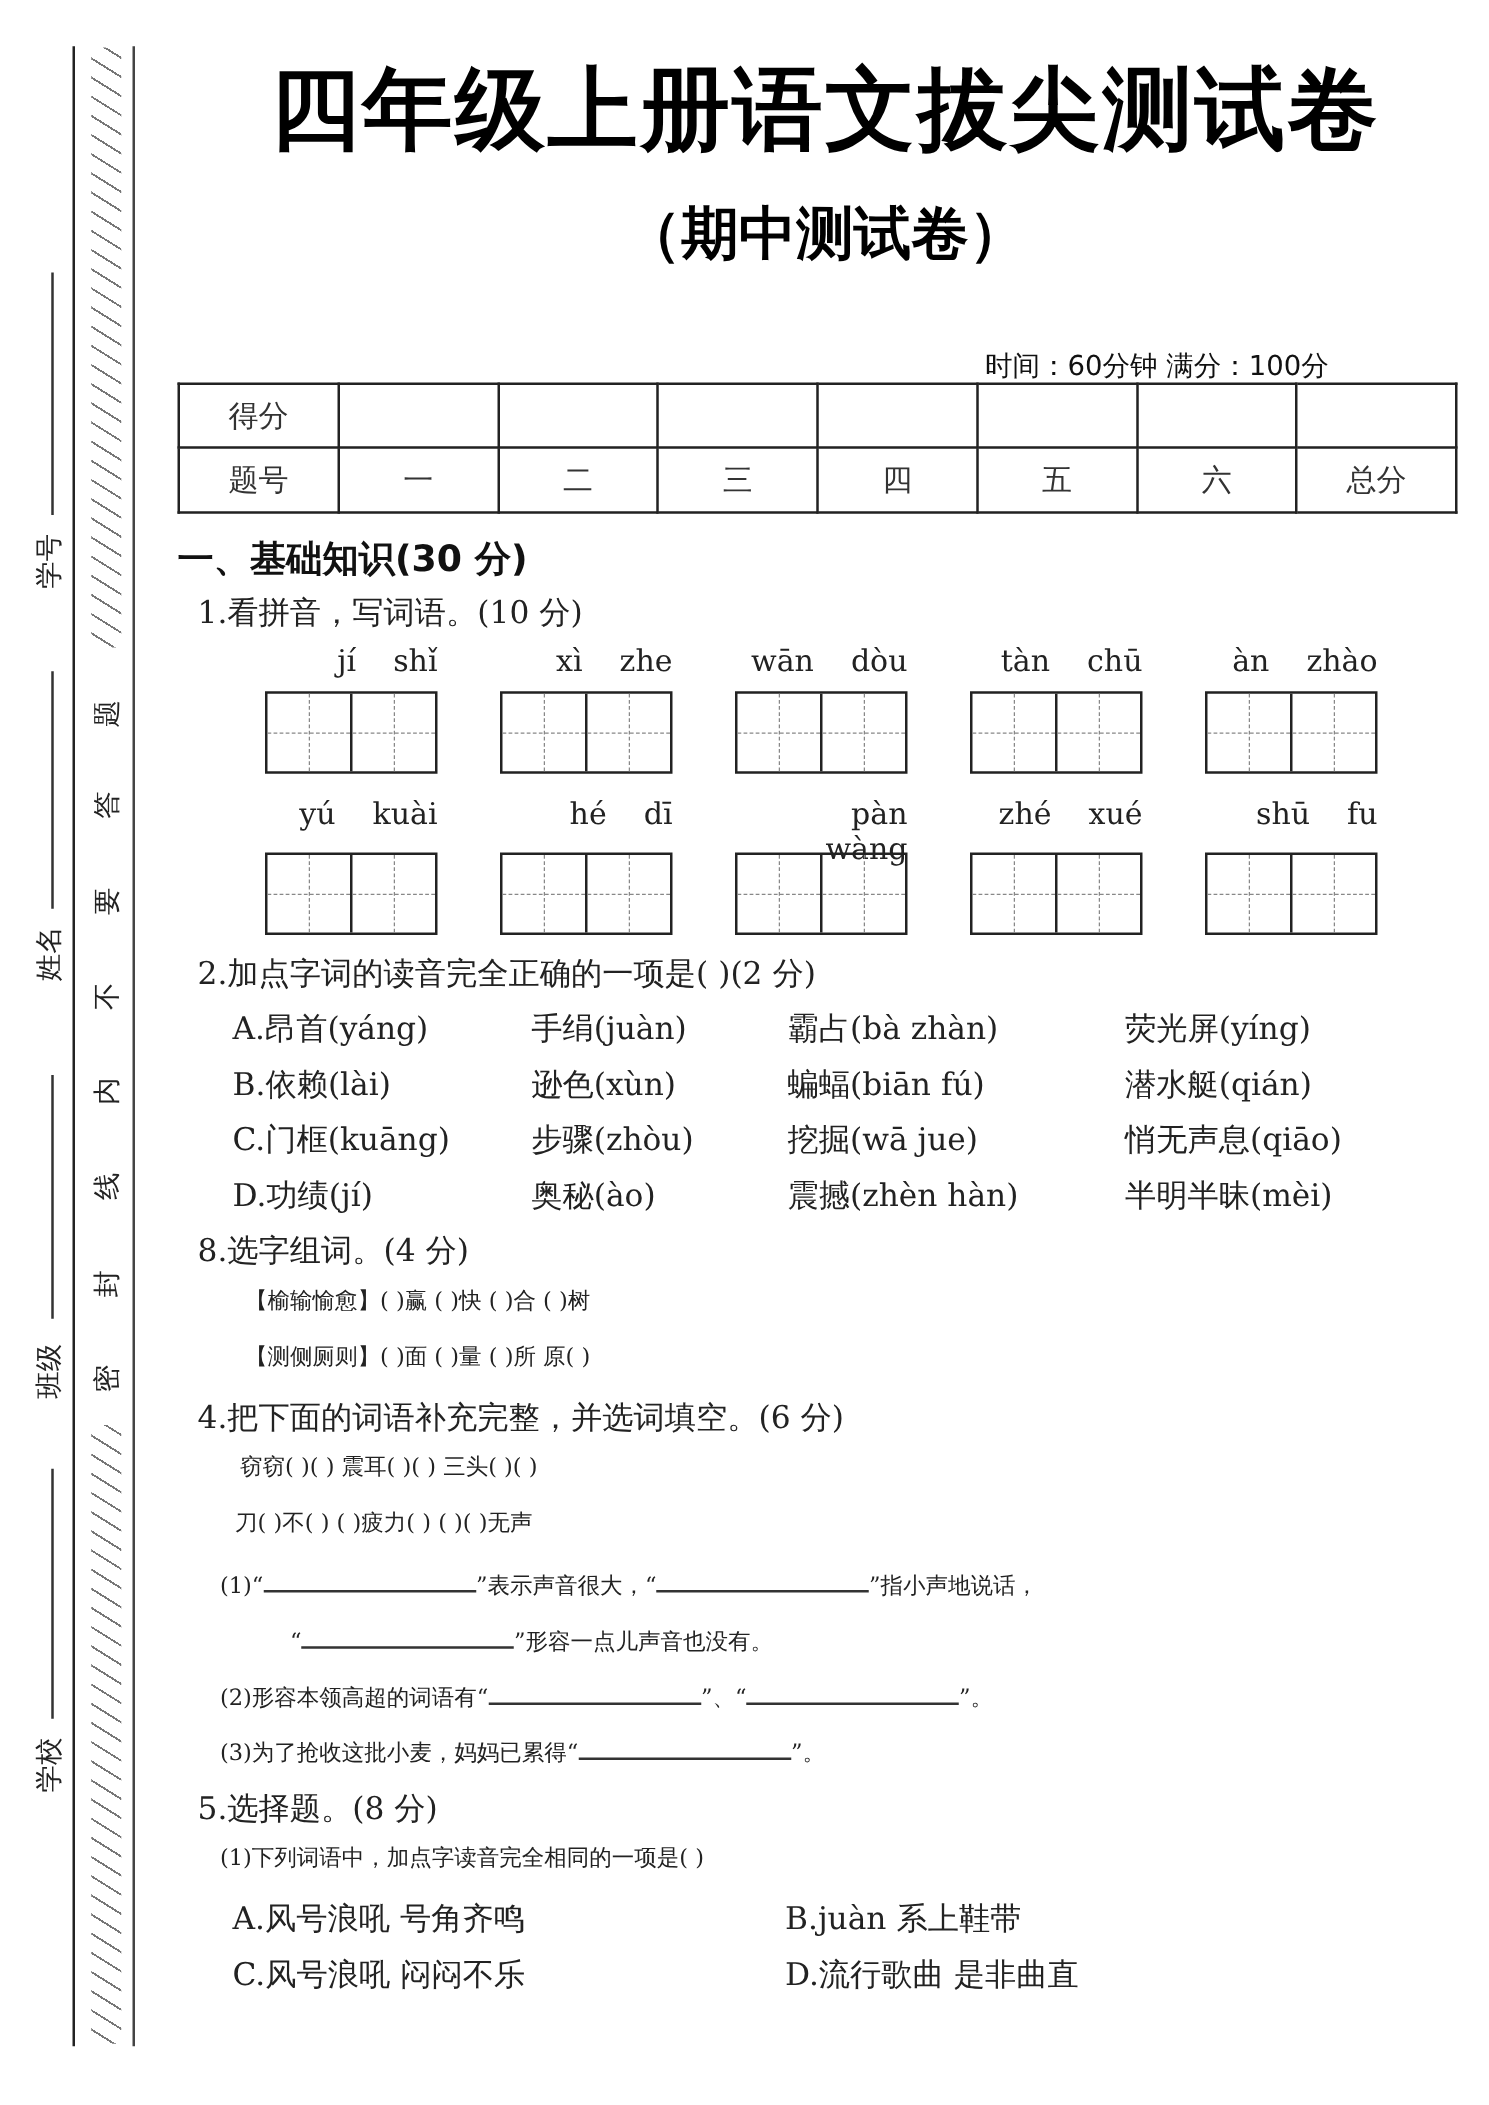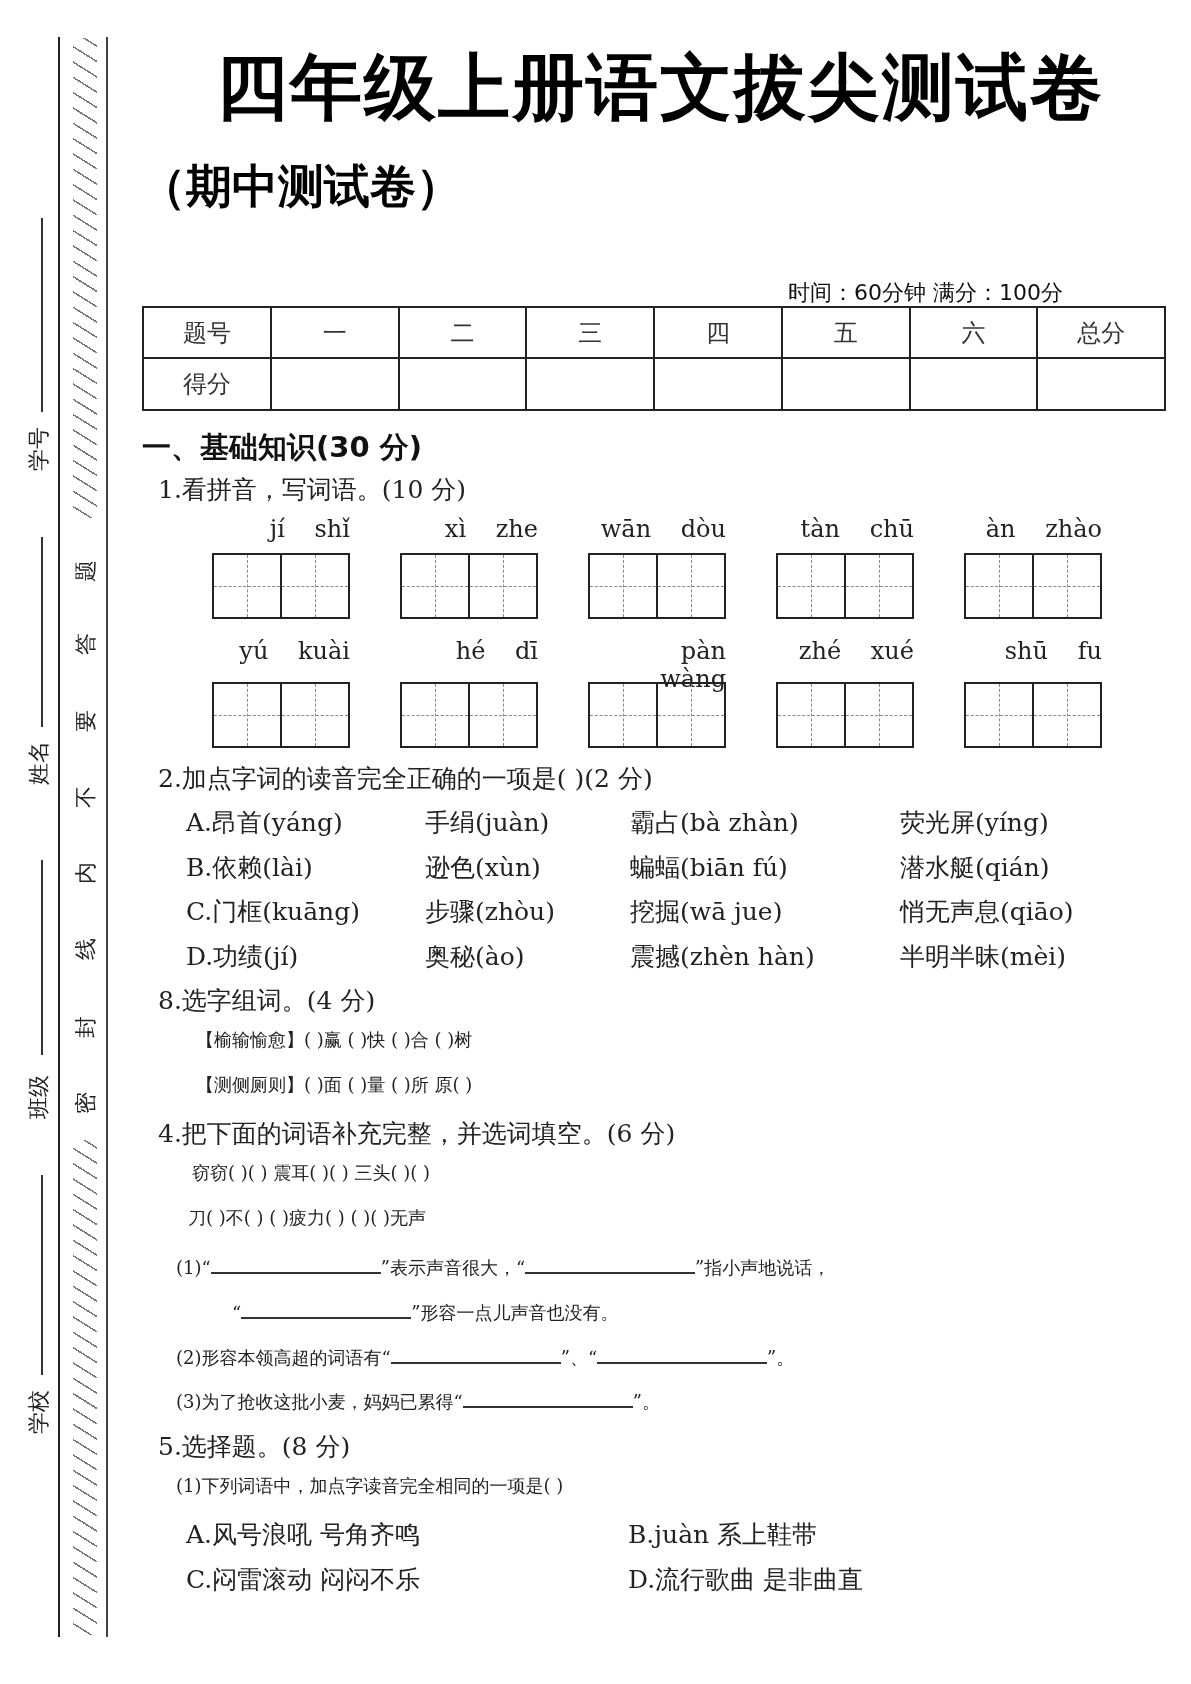--- a/index.html
+++ b/index.html
@@ -11,21 +11,21 @@
     .bind-line-inner { position:absolute; left:106px; top:37px; width:2px; height:1600px; background:#444; }
     .hatch { position:absolute; left:73px; width:24px; background:repeating-linear-gradient(32deg, transparent 0 9px, #777 9px 10.5px, transparent 10.5px 13px); }
     .hatch.h1 { top:38px; height:480px; }
     .hatch.h2 { top:1140px; height:495px; }
     .seal-char { position:absolute; left:73px; width:26px; text-align:center; font-size:22px; transform:rotate(-90deg); font-family:"DejaVu Sans", sans-serif; color:#222; }
     .field-line { position:absolute; left:41px; width:2px; background:#333; }
     .field-label { position:absolute; left:14px; width:50px; font-size:22px; transform:rotate(-90deg); text-align:center; font-family:"DejaVu Sans", sans-serif; color:#222; white-space:nowrap; }
 
     
     .title { position:absolute; left:140px; width:1040px; top:40px; text-align:center; font-family:"DejaVu Sans", sans-serif; font-weight:bold; font-size:72px; letter-spacing:2px; color:#000; }
-    .subtitle { position:absolute; left:140px; width:1040px; top:156px; font-family:"DejaVu Sans", sans-serif; font-weight:bold; font-size:46px; color:#000; }
+    .subtitle { position:absolute; left:140px; width:1040px; top:156px; text-align:center; font-family:"DejaVu Sans", sans-serif; font-weight:bold; font-size:46px; color:#000; }
     .meta { position:absolute; right:128px; top:250px; font-family:"DejaVu Sans", sans-serif; font-size:22px; color:#111;margin-top:28px; }
 
     
     .score-table { position:absolute; left:142px; top:306px; width:1024px; border-collapse:collapse; font-family:"DejaVu Serif", serif; font-size:24px; color:#333; }
     .score-table td { border:2px solid #222; height:47px; text-align:center; width:12.5%; }
     .score-table tr:last-child td { height:48px; }
 
     
     .sec { position:absolute; left:142px; font-family:"DejaVu Sans", sans-serif; font-weight:bold; font-size:29px; color:#111; }
     .q { position:absolute; left:158px; font-size:25px; color:#222; white-space:nowrap; }
@@ -73,39 +73,39 @@
   <span class="field-label" style="top:1397px">学校</span>
 </div>
 
 <div class="title">四年级上册语文拔尖测试卷</div>
 <div class="subtitle">（期中测试卷）</div>
 <div class="meta">时间：60分钟  满分：100分</div>
 
 <table class="score-table">
   <tbody>
       <tr>
+    <td>得分</td>
+    <td></td>
+    <td></td>
+    <td></td>
+    <td></td>
+    <td></td>
+    <td></td>
+    <td></td>
+  </tr>
+  <tr>
     <td>题号</td>
     <td>一</td>
     <td>二</td>
     <td>三</td>
     <td>四</td>
     <td>五</td>
     <td>六</td>
     <td>总分</td>
   </tr>
-  <tr>
-    <td>得分</td>
-    <td></td>
-    <td></td>
-    <td></td>
-    <td></td>
-    <td></td>
-    <td></td>
-    <td></td>
-  </tr>
 </tbody>
   </table>
 
 <div class="sec" style="top:428px">一、基础知识(30 分)</div>
 
 <div class="q" style="top:473px">1.看拼音，写词语。(10 分)</div>
 <div class="py-row" style="top:515px">
   <span class="py" style="left:0">jí  shǐ</span>
   <span class="py" style="left:188px">xì  zhe</span>
   <span class="py" style="left:376px">wān  dòu</span>
@@ -203,14 +203,14 @@
   <span>(2)形容本领高超的词语有“</span><span class="blank"></span><span>”、“</span><span class="blank"></span><span>”。</span>
 </div>
 <div class="line" style="left:176px;top:1384px">
   <span>(3)为了抢收这批小麦，妈妈已累得“</span><span class="blank"></span><span>”。</span>
 </div>
 
 <div class="q" style="top:1430px">5.选择题。(8 分)</div>
 <div class="line" style="left:176px;top:1474px">(1)下列词语中，加点字读音完全相同的一项是(      )</div>
 <div class="opt" style="left:186px;top:1518px">A.风号浪吼   号角齐鸣</div>
 <div class="opt" style="left:628px;top:1518px">B.juàn  系上鞋带</div>
-<div class="opt" style="left:186px;top:1563px">C.闷雷滚动   闷闷不乐</div>
+<div class="opt" style="left:186px;top:1563px">C.风号浪吼   闷闷不乐</div>
 <div class="opt" style="left:628px;top:1563px">D.流行歌曲  是非曲直</div>
 
 </body></html>

